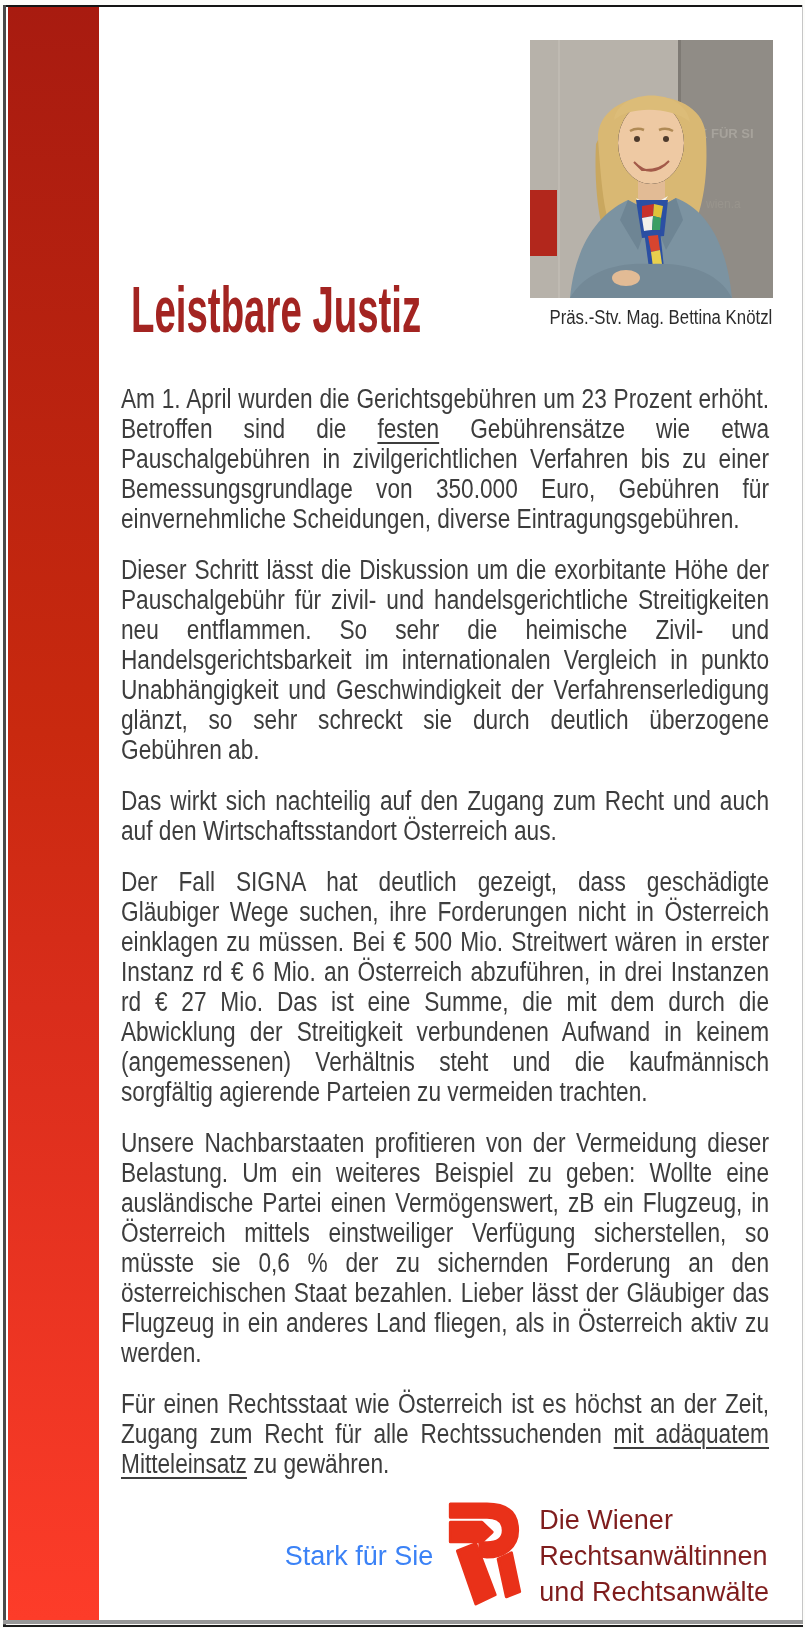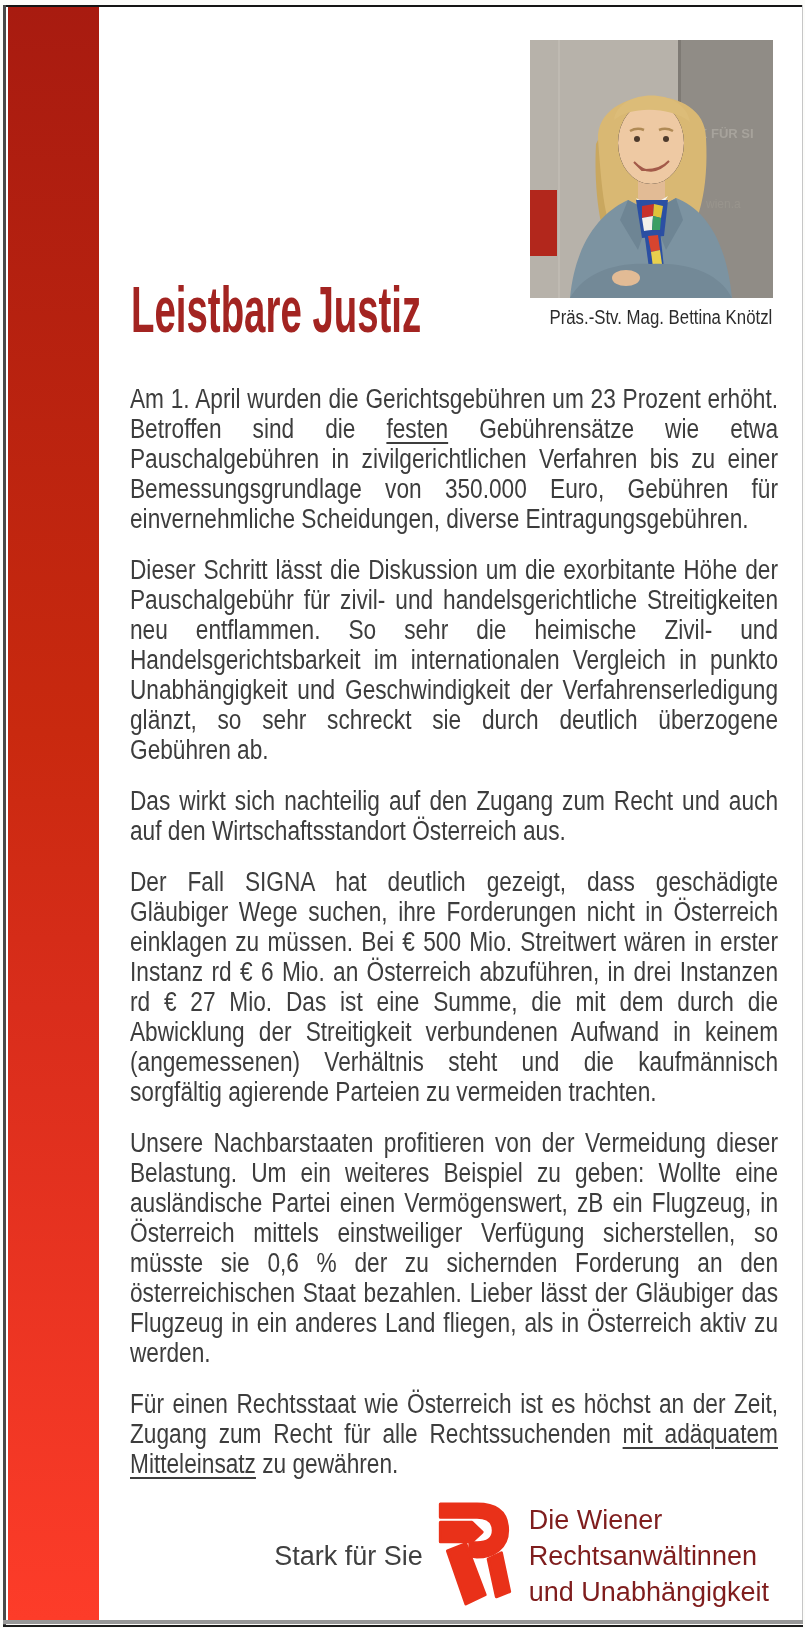--- a/index.html
+++ b/index.html
@@ -31,34 +31,34 @@
   
   .portrait{position:absolute;left:530px;top:40px;width:243px;height:258px;}
   .portrait svg{display:block;}
   .caption{
     position:absolute;left:530px;top:304px;width:243px;text-align:center;
     font-size:20px;line-height:26px;color:#2c2c2c;
     transform:scaleX(0.84);transform-origin:50% 0;white-space:nowrap;
   }
 
   
-  .article{position:absolute;left:130px;top:384px;width:648px;}
+  .article{position:absolute;left:121px;top:384px;width:648px;}
   .condense{
     width:772px;transform:scaleX(0.8394);transform-origin:0 0;
     font-size:27px;line-height:30px;color:#3d3d3d;text-align:justify;
     text-justify:inter-word;hyphens:none;
   }
   .condense p{margin:0 0 21px 0;}
   .u{text-decoration:underline;text-underline-offset:4px;text-decoration-thickness:2px;}
 
   
   .footer{
     position:absolute;right:36px;top:1500px;display:flex;align-items:center;gap:13px;
   }
-  .slogan{font-size:27px;color:#404040;white-space:nowrap;margin-left:31px;}
+  .slogan{font-size:27px;color:#3b82f6;white-space:nowrap;margin-left:31px;}
   .org{font-size:27px;line-height:36px;color:#7f1d1d;white-space:nowrap;}
 </style>
 </head>
 <body>
 
 <div class="frame-top"></div>
 <div class="frame-left"></div>
 <div class="frame-right"></div>
 <div class="sheet"></div>
 <div class="frame-bottom-gray"></div>
@@ -136,15 +136,15 @@
 
     <path d="M4,22 L35,22 L45,31.5 L35,41 L4,41 Z" fill="#e93119" stroke="#e93119" stroke-width="3" stroke-linejoin="round"></path>
 
     <path d="M11,50 L29,43 L48,93 L29,102 Z" fill="#e93119" stroke="#e93119" stroke-width="3" stroke-linejoin="round"></path>
 
     <path d="M51,58 L64,52 L72,90 L59,95 Z" fill="#e93119" stroke="#e93119" stroke-width="3" stroke-linejoin="round"></path>
   </svg>
   <div class="org">
     <div>Die Wiener</div>
     <div>Rechtsanwältinnen</div>
-    <div>und Unabhängigkeit</div>
+    <div>und Rechtsanwälte</div>
   </div>
 </div>
 
 </body></html>

